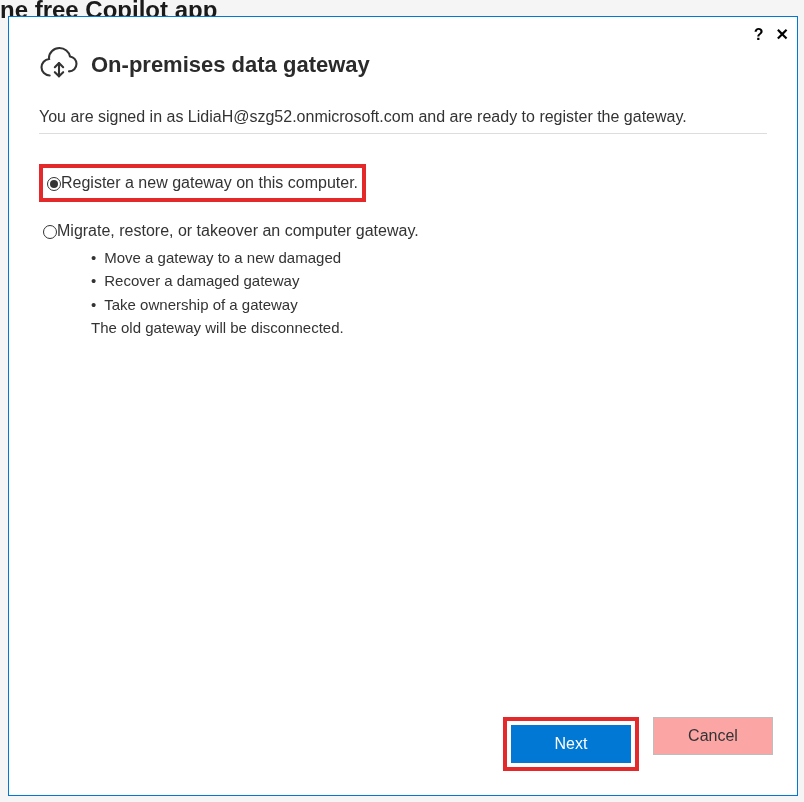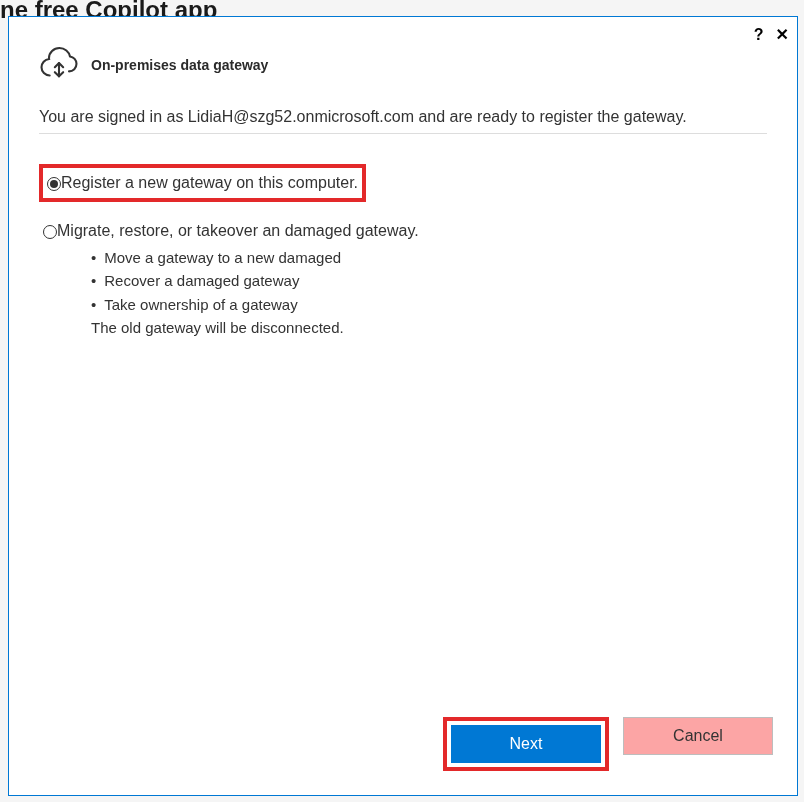--- a/index.html
+++ b/index.html
@@ -42,21 +42,21 @@
     .topbar span { cursor: pointer; font-size: 16px; font-weight: bold; }
     .close-x { font-size: 18px; }
     .header {
       display: flex;
       align-items: center;
       gap: 12px;
       padding: 28px 30px 10px 30px;
     }
     .cloud-icon svg { width: 40px; height: 36px; }
     .title {
-      font-size: 14px;
+      font-size: 22px;
       font-weight: 600;
       color: #2b2b2b;
     }
     .signin-msg {
       padding: 10px 30px 4px 30px;
       font-size: 16px;
       color: #333;
       line-height: 1.5;
       border-bottom: 1px solid #ddd;
       margin: 0 30px 0 30px;
@@ -106,21 +106,21 @@
       margin-right: 8px;
     }
     .footer {
       margin-top: auto;
       display: flex;
       justify-content: flex-end;
       gap: 14px;
       padding: 24px 24px 24px 24px;
     }
     .btn {
-      width: 150px;
+      width: 120px;
       height: 38px;
       font-size: 16px;
       display: flex;
       align-items: center;
       justify-content: center;
       cursor: pointer;
     }
     .btn-primary {
       background: #0078d4;
       color: #fff;
@@ -166,21 +166,21 @@
 
     <div class="highlight-box">
       <div class="radio-row">
         <div class="radio selected"></div>
         <div>Register a new gateway on this computer.</div>
       </div>
     </div>
 
     <div class="radio-row">
       <div class="radio"></div>
-      <div>Migrate, restore, or takeover an damaged gateway.</div>
+      <div>Migrate, restore, or takeover an computer gateway.</div>
     </div>
 
     <div class="sub-list">
       <div class="bullet">Move a gateway to a new damaged</div>
       <div class="bullet">Recover a damaged gateway</div>
       <div class="bullet">Take ownership of a gateway</div>
       <div>The old gateway will be disconnected.</div>
     </div>
 
   </div>

